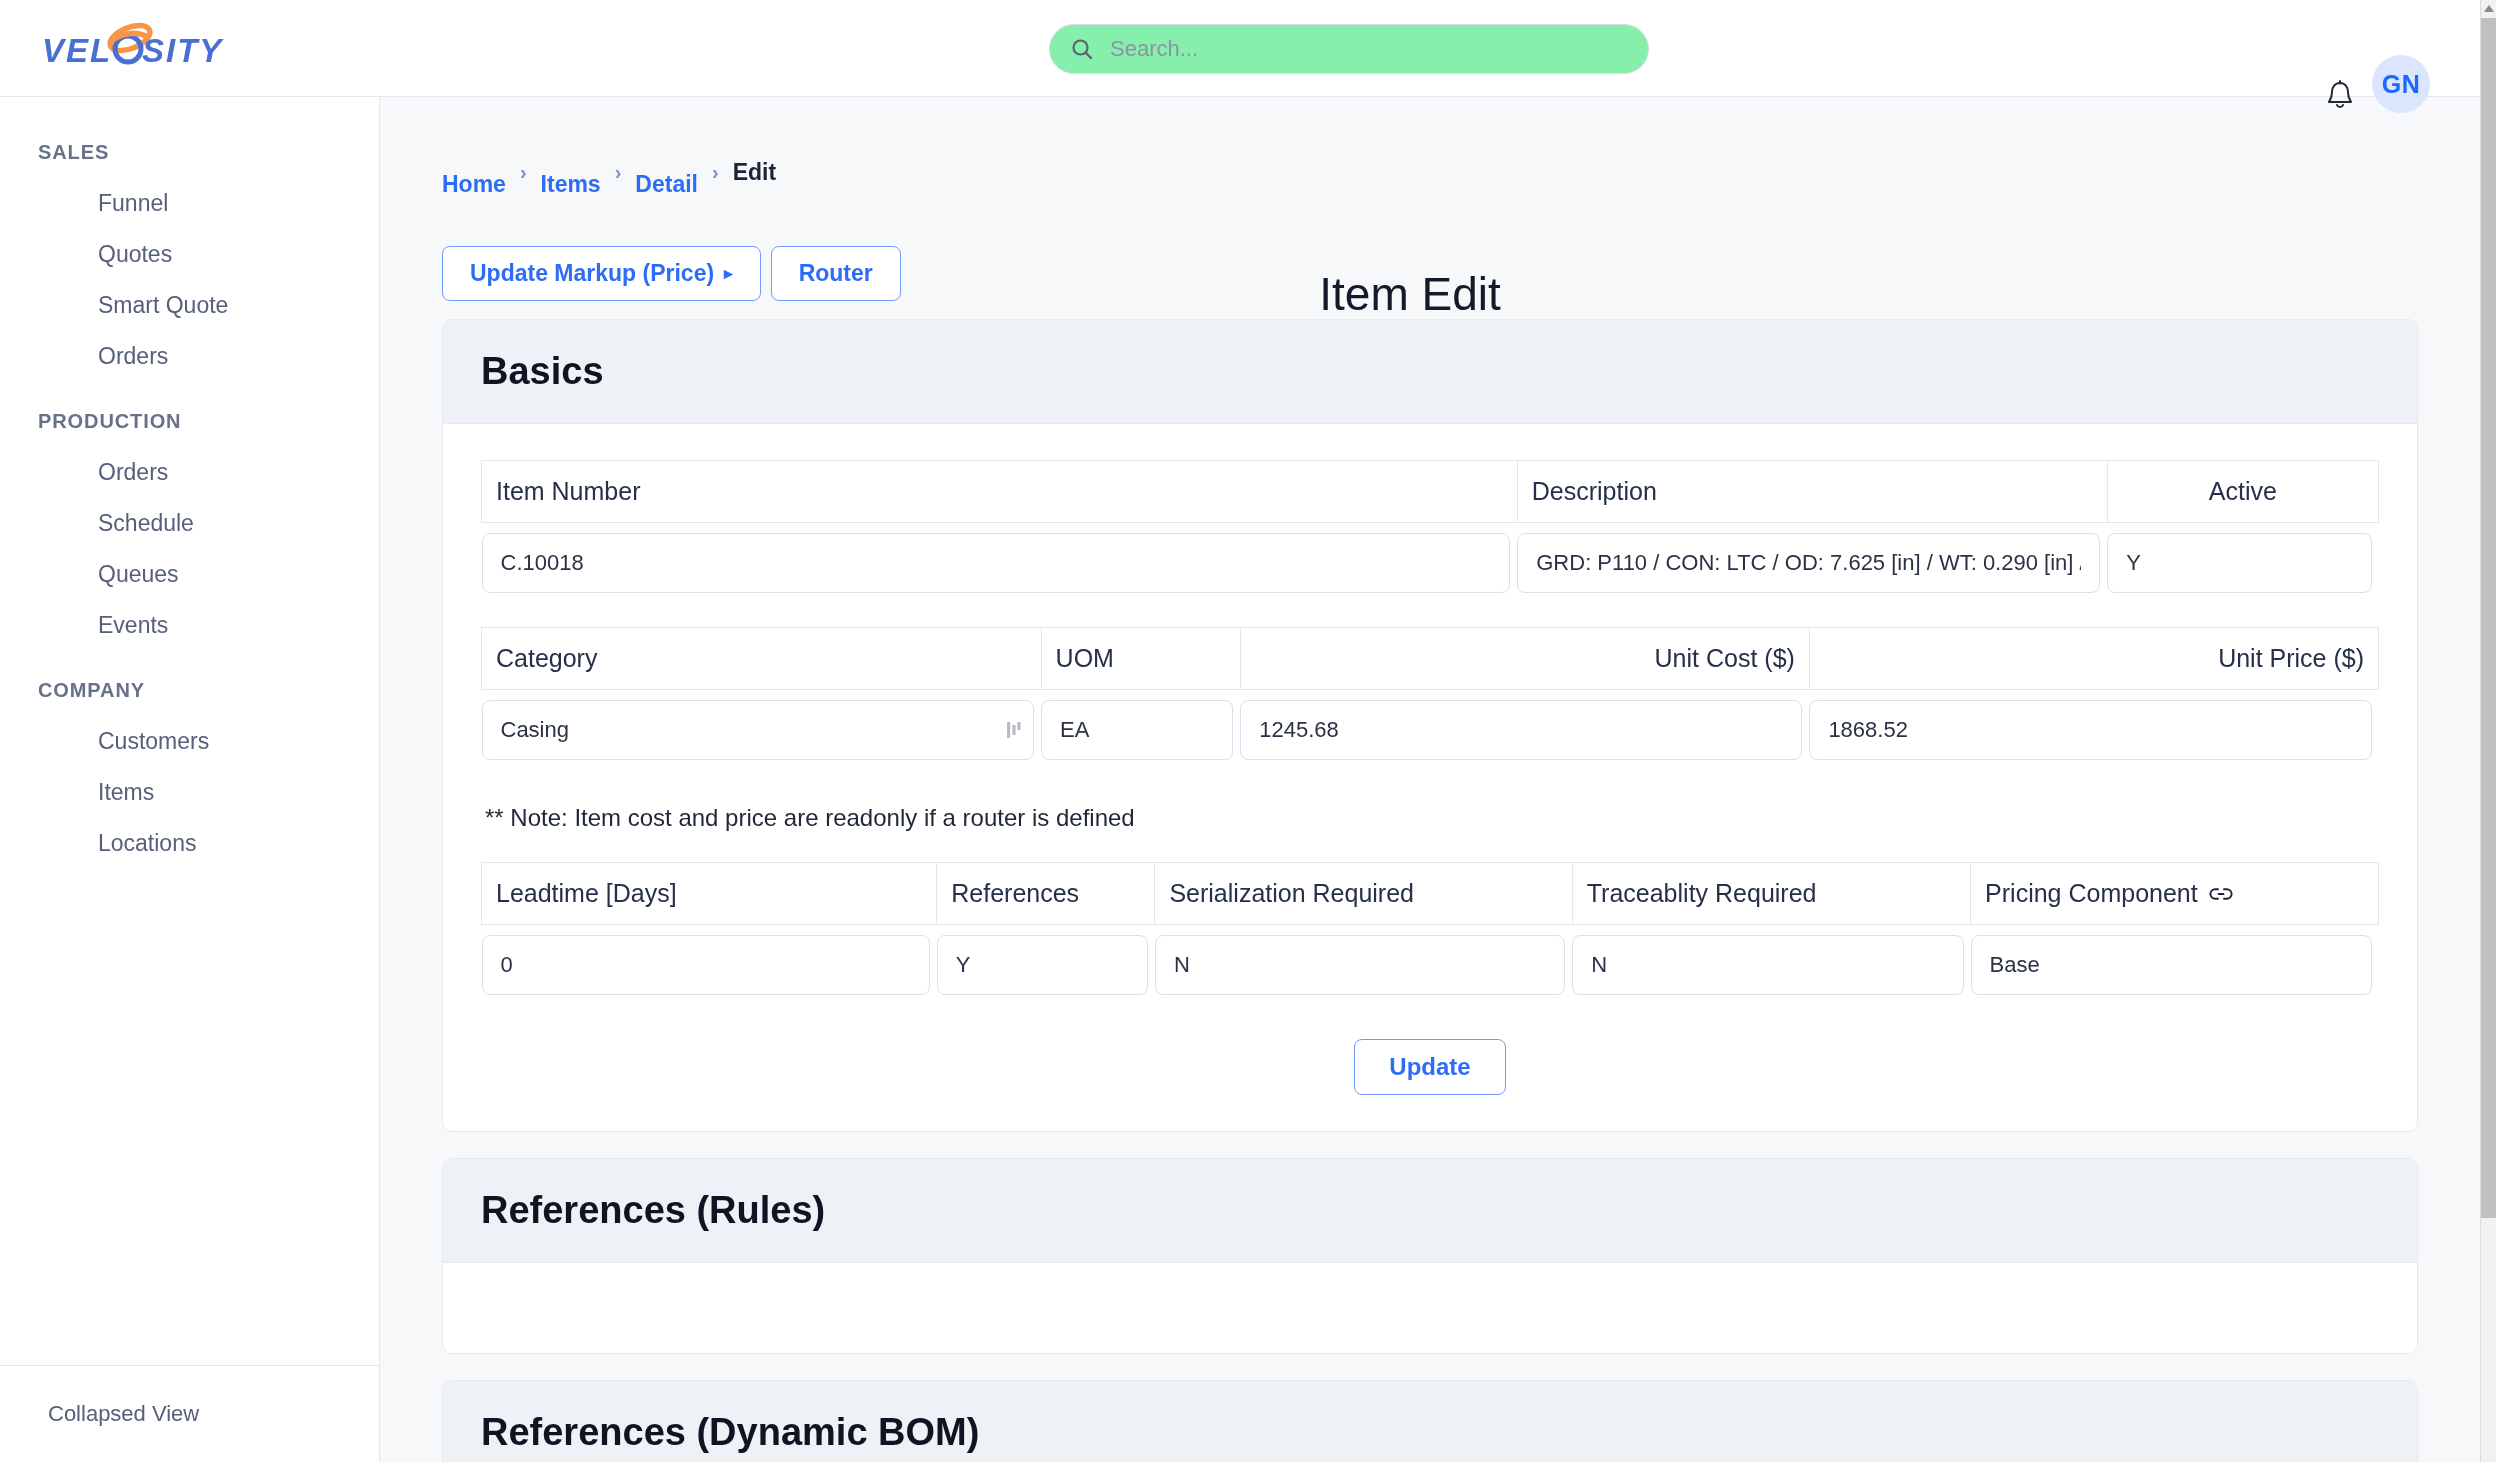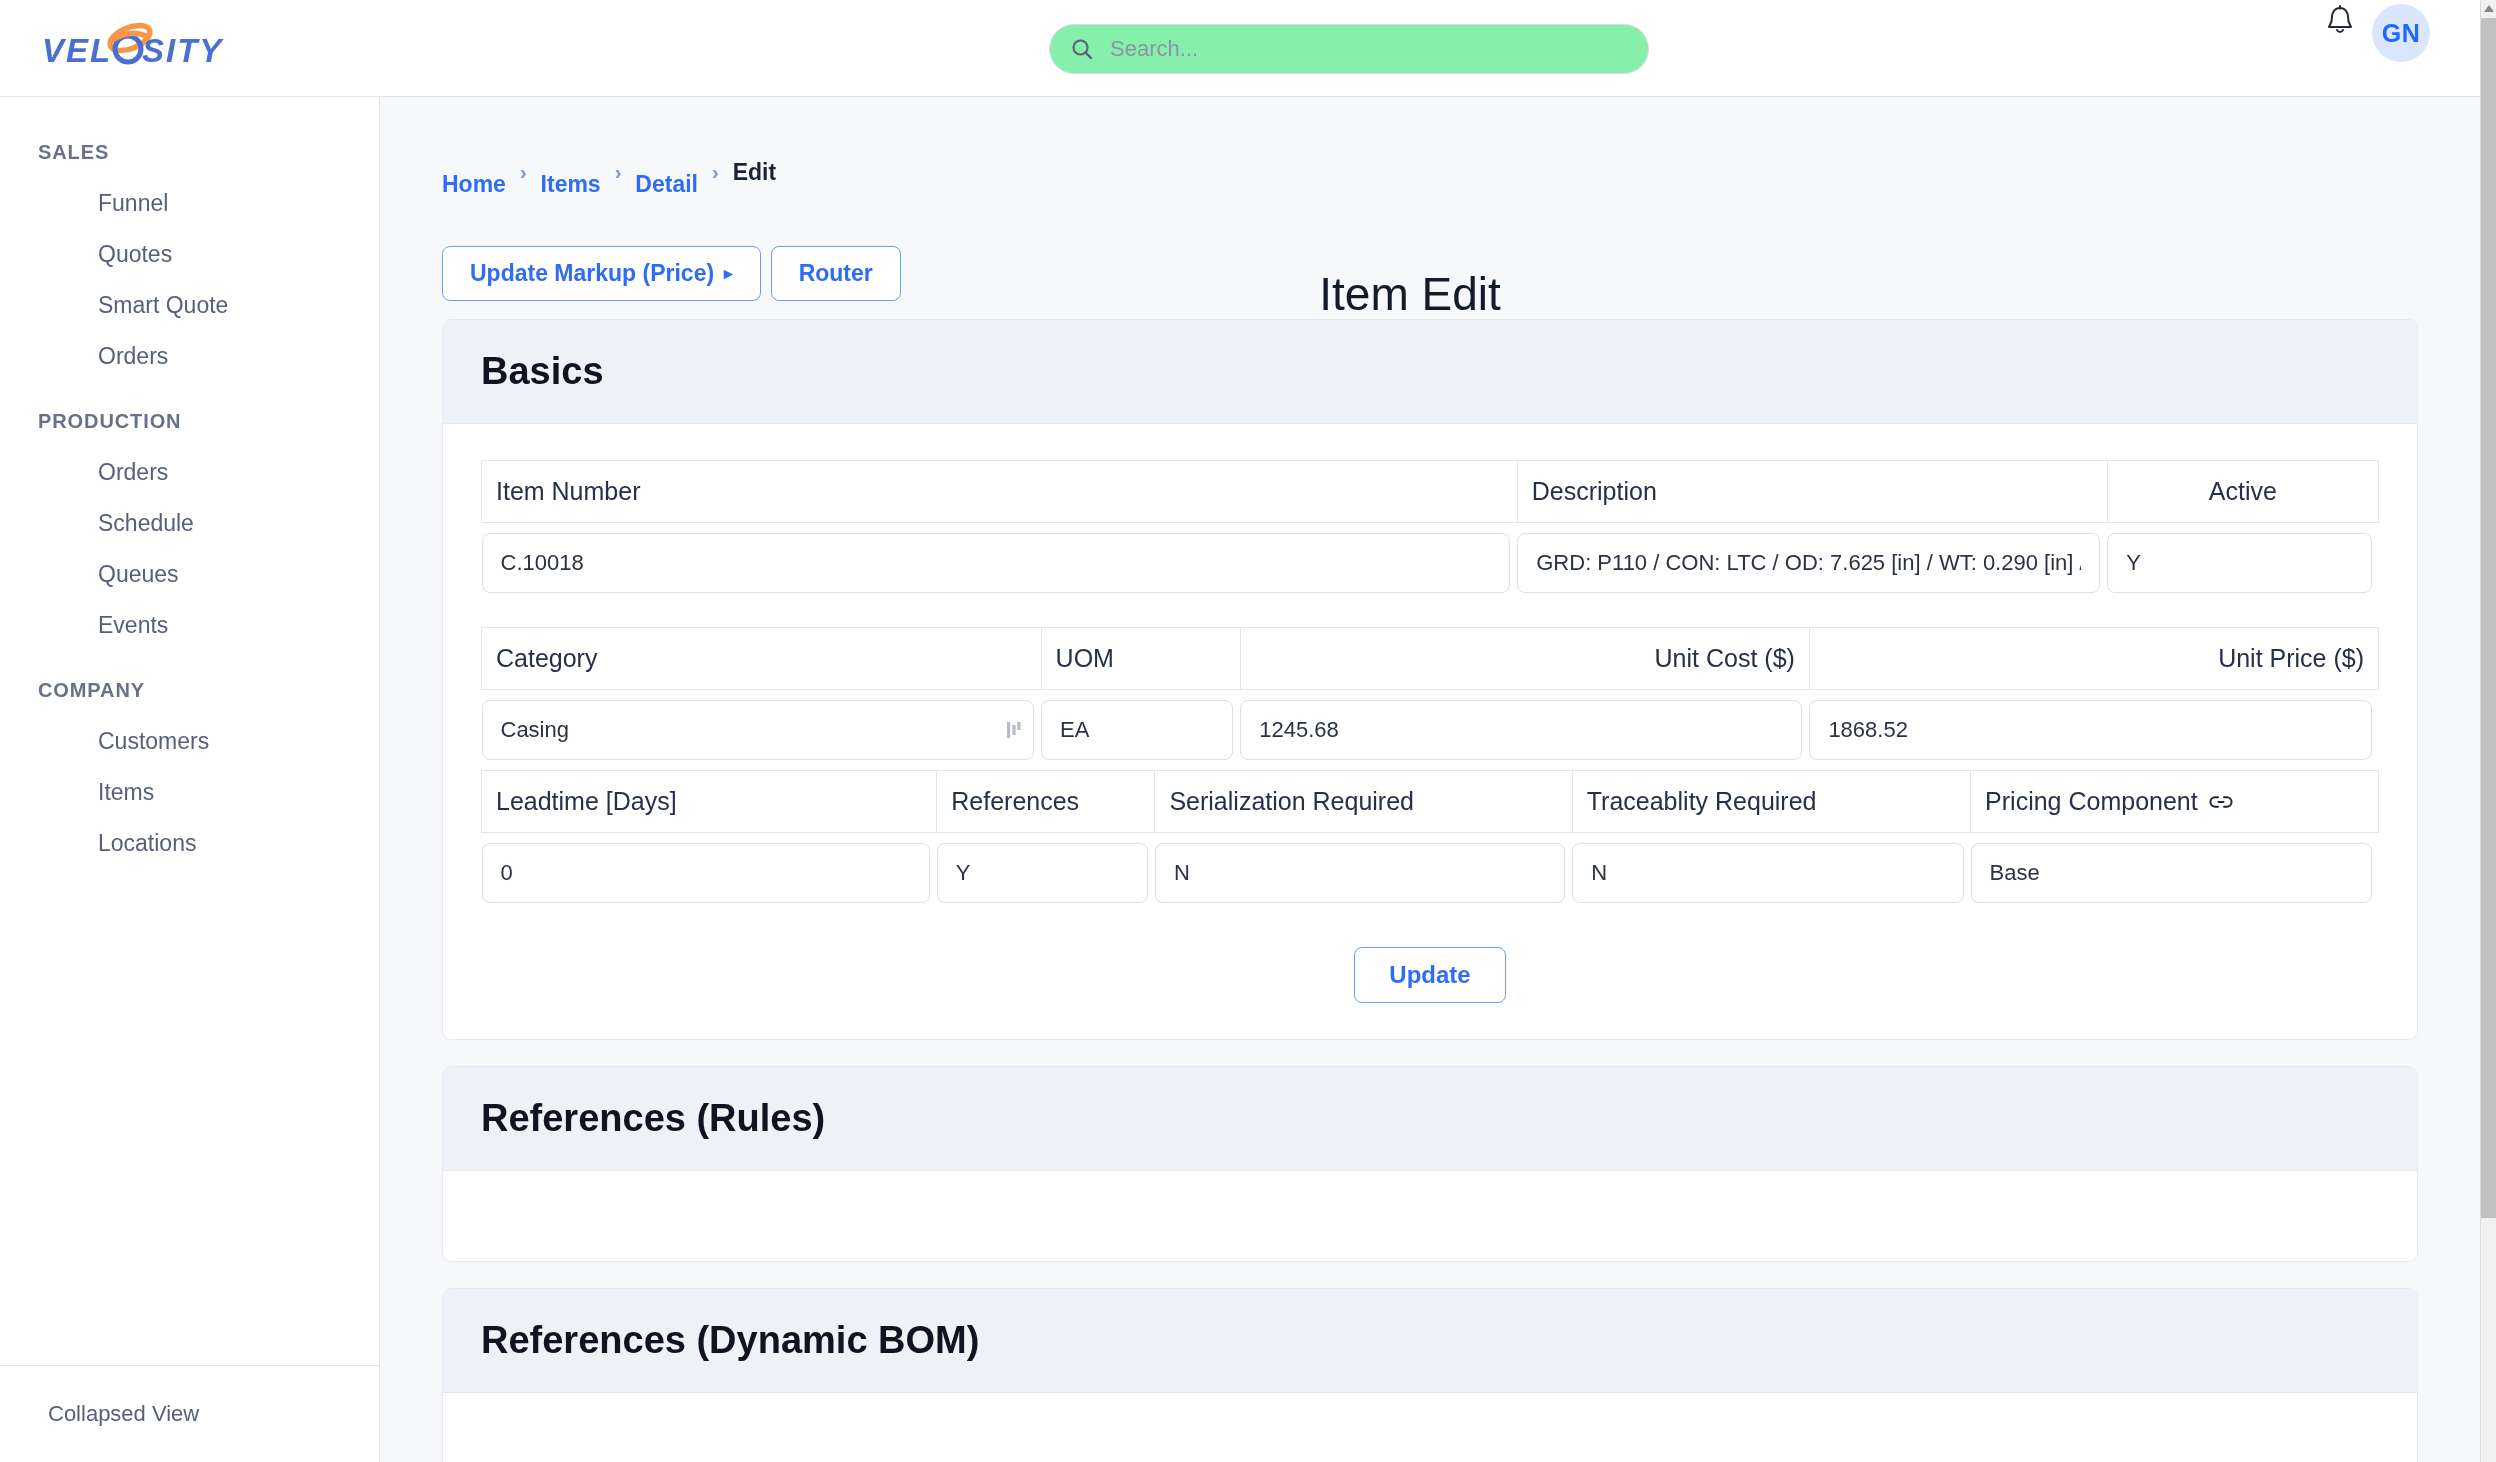--- a/index.html
+++ b/index.html
@@ -41,22 +41,22 @@
   .search-icon { margin-right: 14px; flex: 0 0 auto; display:block; }
   .search-input {
     border: none; outline: none; background: transparent;
     font-family: "Liberation Sans", sans-serif;
     font-size: 22px; color: #5a6475;
     width: 100%;
   }
   .search-input::placeholder { color: #8b94a6; }
 
   .topbar-right {
-    position: absolute; right: 50px; top: 4px; height: 97px;
-    display: flex; align-items: flex-start; gap: 16px;
+    position: absolute; right: 50px; top: 16px; height: 97px;
+    display: flex; align-items: flex-end; gap: 16px;
   }
   .bell { display:block; cursor: pointer; }
   .avatar {
     width: 58px; height: 58px; border-radius: 50%;
     background: #dbe6fe;
     display: flex; align-items: center; justify-content: center;
     color: #1a68ff; font-weight: bold; font-size: 25px;
     letter-spacing: 0.5px;
     cursor: pointer;
   }
@@ -408,20 +408,21 @@
           <td>
             <input class="inp" value="1245.68" style="">
           </td>
           <td>
             <input class="inp" value="1868.52" style="">
           </td>
         </tr>
       </tbody>
         </table>
 
+      <div class="note">** Note: Item cost and price are readonly if a router is defined</div>
 
       <table class="fieldtable">
         <colgroup>
             <col style="width:24%">
             <col style="width:11.5%">
             <col style="width:22%">
             <col style="width:21%">
             <col style="width:21.5%">
           </colgroup>
         <tbody>

